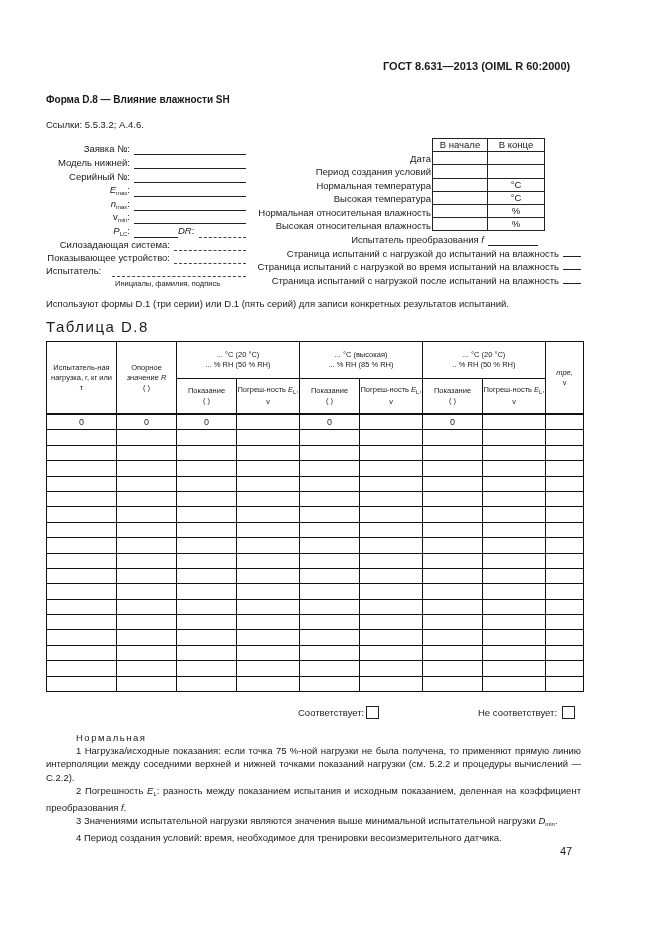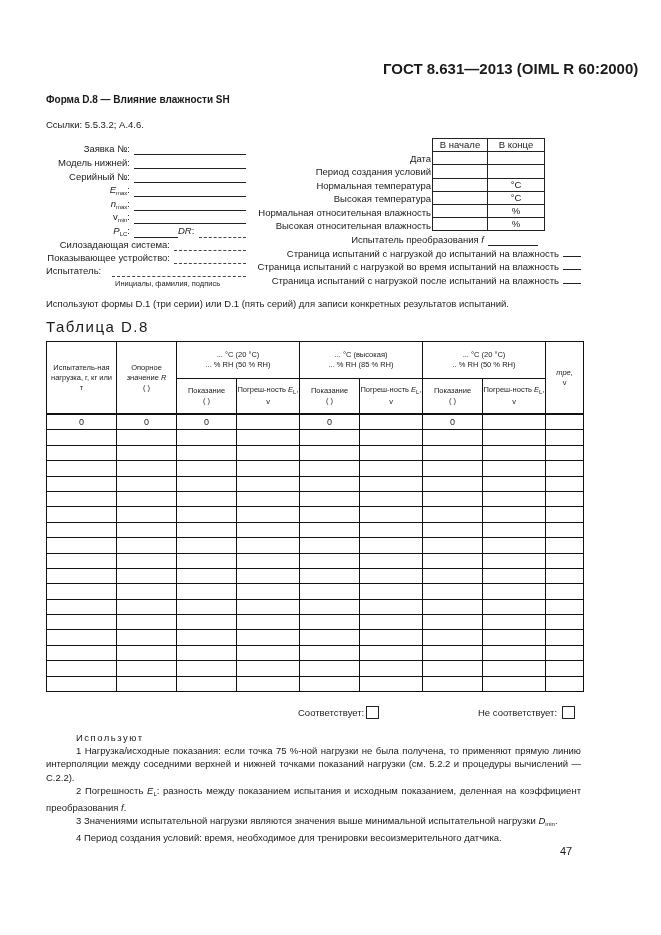--- a/index.html
+++ b/index.html
@@ -1,18 +1,18 @@
 <!DOCTYPE html>
 <html><head>
 <meta charset="utf-8">
 <style>
   html, body { margin: 0; padding: 0; background: #fff; }
   body { width: 661px; height: 935px; position: relative; font-family: "Liberation Sans", sans-serif; color: #1a1a1a; overflow: hidden; }
   .abs { position: absolute; }
-  .hdr { left: 383px; top: 60px; font-size: 15px; font-weight: bold; }
+  .hdr { left: 383px; top: 60px; font-size: 11px; font-weight: bold; }
   .title { left: 46px; top: 94px; font-size: 10px; font-weight: bold; }
   .refs { left: 46px; top: 119px; font-size: 9.5px; }
   .lblcol { position: absolute; left: 20px; width: 110px; text-align: right; font-size: 9.5px; white-space: nowrap; }
   .line { position: absolute; border-bottom: 1px solid #222; height: 0; }
   .dash { position: absolute; border-bottom: 1px dashed #444; height: 0; }
   .rlabel { position: absolute; right: 230px; text-align: right; font-size: 9.5px; white-space: nowrap; }
   table.cond { position: absolute; left: 432px; top: 138px; border-collapse: collapse; font-size: 9.5px; }
   table.cond td { border: 1px solid #222; width: 54px; height: 12.2px; padding: 0; text-align: center; line-height: 12px; }
   table.cond td.w2 { width: 56px; text-align: center; }
   .pages { position: absolute; right: 80px; font-size: 9.5px; white-space: nowrap; text-align: right; }
@@ -357,20 +357,20 @@
         <td></td>
         <td></td>
       </tr>
     </tbody>
 </table>
 
 <div class="abs comp" style="left:298px;"><span>Соответствует:</span><span class="box"></span></div>
 <div class="abs comp" style="left:478px;"><span>Не соответствует:</span> <span class="box"></span></div>
 
 <div class="abs notes">
-  <div class="ncap">Используют</div>
+  <div class="ncap">Нормальная</div>
   <p>1 Нагрузка/исходные показания: если точка 75 %-ной нагрузки не была получена, то применяют прямую линию интерполяции между соседними верхней и нижней точками показаний нагрузки (см. 5.2.2 и процедуры вычислений — С.2.2).</p>
   <p><span>2 Погрешность </span><i>E</i><span class="sub">L</span><span>: разность между показанием испытания и исходным показанием, деленная на коэффициент преобразования </span><i>f</i>.</p>
   <p><span>3 Значениями испытательной нагрузки являются значения выше минимальной испытательной нагрузки </span><i>D</i><span class="sub">min</span>.</p>
   <p>4 Период создания условий: время, необходимое для тренировки весоизмерительного датчика.</p>
 </div>
 
 <div class="abs pnum">47</div>
 
 </body></html>

